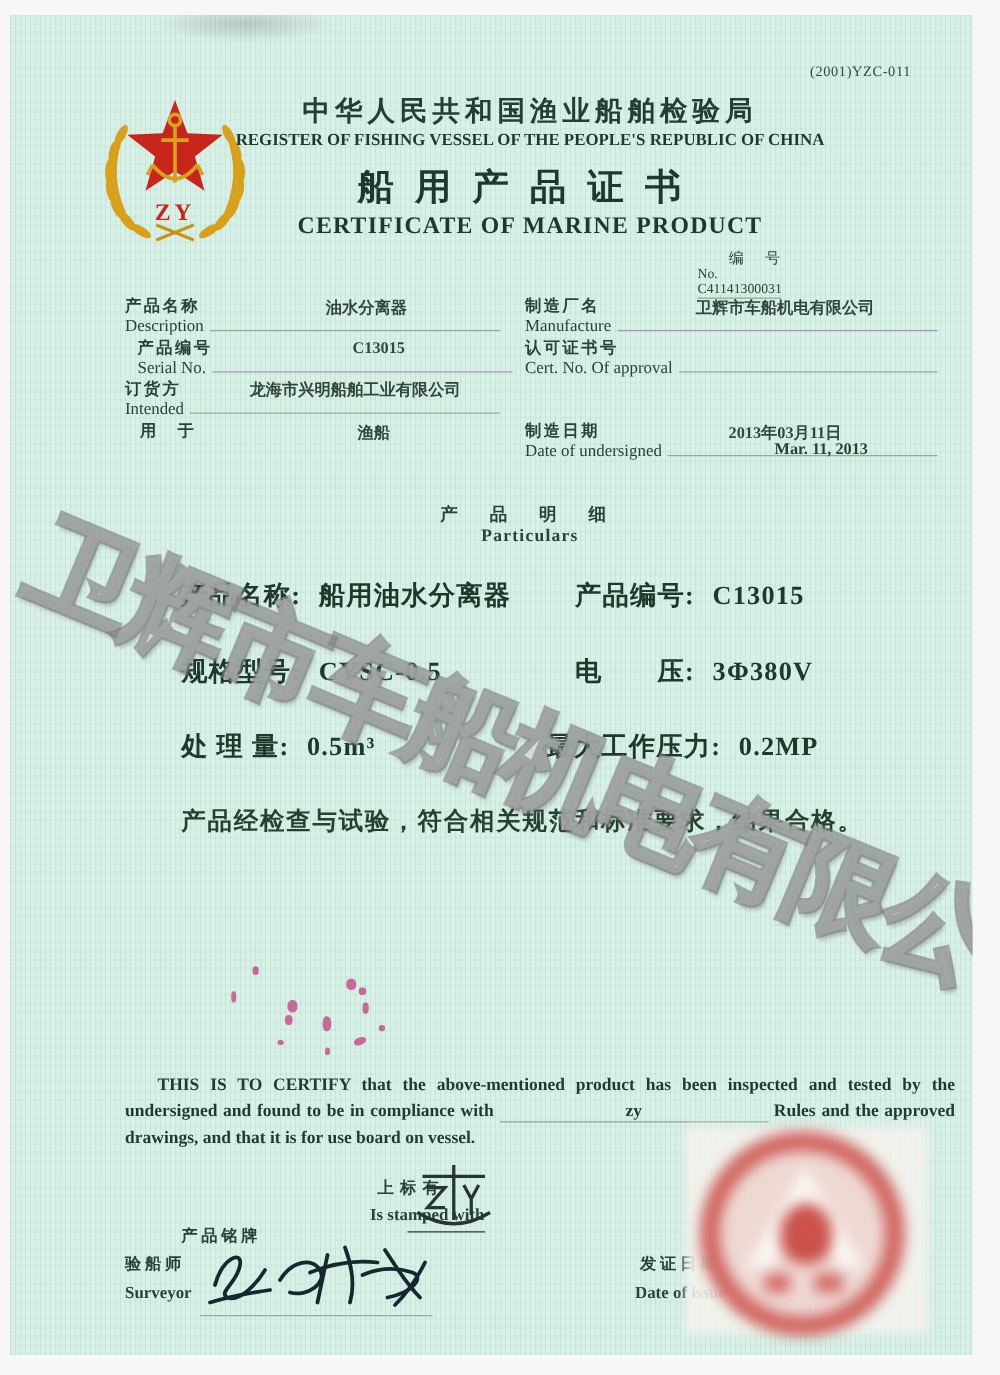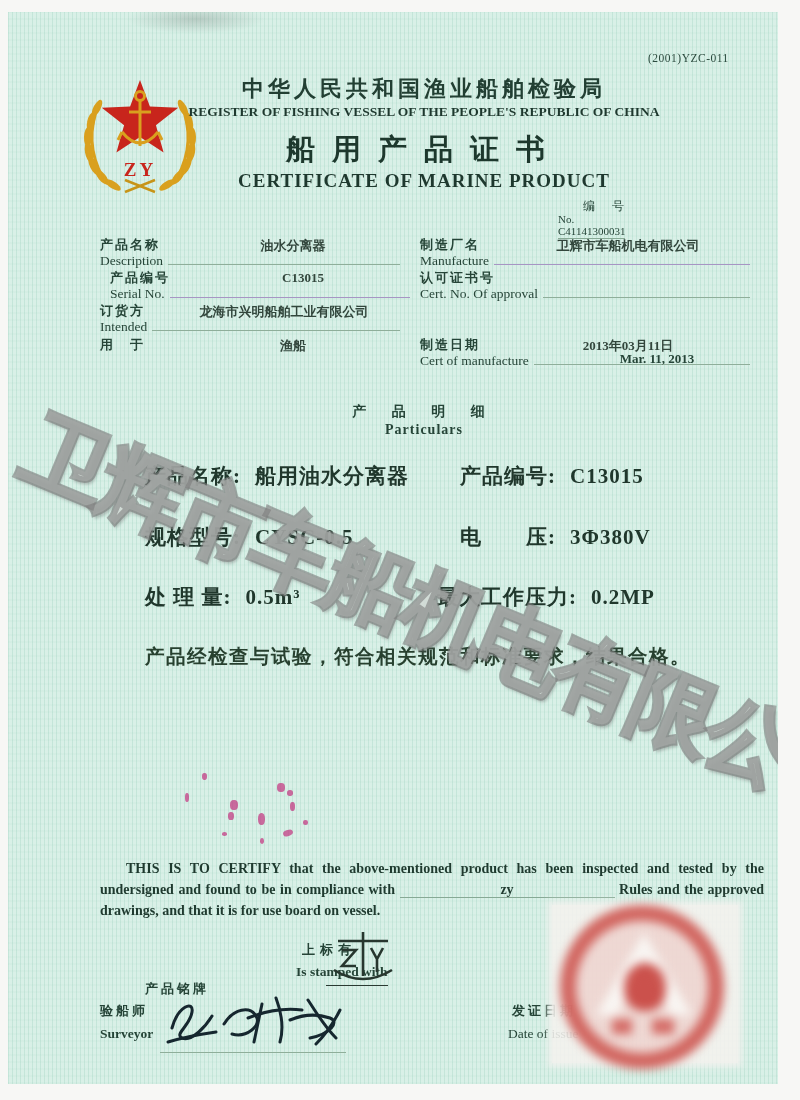--- a/index.html
+++ b/index.html
@@ -52,21 +52,21 @@
   .fill-en{min-width:215px;}
   
   .nameplate{left:137px;top:936px;font-size:13px;letter-spacing:3px;font-weight:600;margin-top:32px;}
   .stamped-cn{left:294px;top:929px;font-size:13px;letter-spacing:5px;font-weight:600;}
   .stamped-en{left:288px;top:952px;font-size:13.5px;font-weight:600;}
   .mark-rule{left:318px;top:973px;width:62px;border-top:1.5px solid #2a3a32;}
   .surveyor-cn{left:92px;top:990px;font-size:13px;letter-spacing:3px;font-weight:600;}
   .surveyor-en{left:92px;top:1014px;font-size:13.5px;font-weight:600;}
   .sig-rule{left:152px;top:1040px;width:186px;border-top:1px solid #8fae9a;}
   .issue-cn{left:504px;top:990px;font-size:13px;letter-spacing:3px;font-weight:600;z-index:4;}
-  .issue-en{left:500px;top:1014px;font-size:13.5px;font-weight:400;z-index:4;}
+  .issue-en{left:500px;top:1014px;font-size:13.5px;font-weight:700;z-index:4;}
   
   .watermark{
     left:42px;top:378px;z-index:5;white-space:nowrap;
     font-size:86px;font-weight:700;letter-spacing:-4px;
     transform:rotate(22.5deg);transform-origin:left top;
     color:rgba(224,233,228,0.78);
     -webkit-text-stroke:4px rgba(125,125,125,0.60);
     text-shadow:3px 3px 3px rgba(95,95,95,0.35), -1px -1px 1px rgba(140,140,140,0.25);
     pointer-events:none;
   }
@@ -163,21 +163,21 @@
       </div>
   </div>
   <div class="field" style="left:92px;top:290px;width:300px;">
     <div class="f-cn">订货方</div>
     <div class="f-val" style="left:70px;">龙海市兴明船舶工业有限公司</div>
     <div class="f-en">
         <span>Intended</span>
         <span class="rule"></span>
       </div>
   </div>
-  <div class="field" style="left:92px;top:324px;width:300px;">
+  <div class="field" style="left:92px;top:324px;width:300px;padding-left:12px;">
     <div class="f-cn">用　于</div>
     <div class="f-val">渔船</div>
   </div>
 
   <div class="field" style="left:412px;top:224px;width:330px;">
     <div class="f-cn">制造厂名</div>
     <div class="f-val">卫辉市车船机电有限公司</div>
     <div class="f-en">
         <span>Manufacture</span>
         <span class="rule purple"></span>
@@ -188,21 +188,21 @@
     <div class="f-val"></div>
     <div class="f-en">
         <span>Cert. No. Of approval</span>
         <span class="rule"></span>
       </div>
   </div>
   <div class="field" style="left:412px;top:324px;width:330px;">
     <div class="f-cn">制造日期</div>
     <div class="f-val">2013年03月11日</div>
     <div class="f-en">
-        <span>Cert of manufacture</span>
+        <span>Date of undersigned</span>
         <span class="rule"></span>
       </div>
     <div class="f-val-en">Mar. 11, 2013</div>
   </div>
 
   <div class="abs hdr part-cn">产 品 明 细</div>
   <div class="abs hdr part-en">Particulars</div>
 
   <div class="p-item" style="left:137px;top:450px;">
     <span>产品名称:</span><span class="p-val">船用油水分离器</span>

